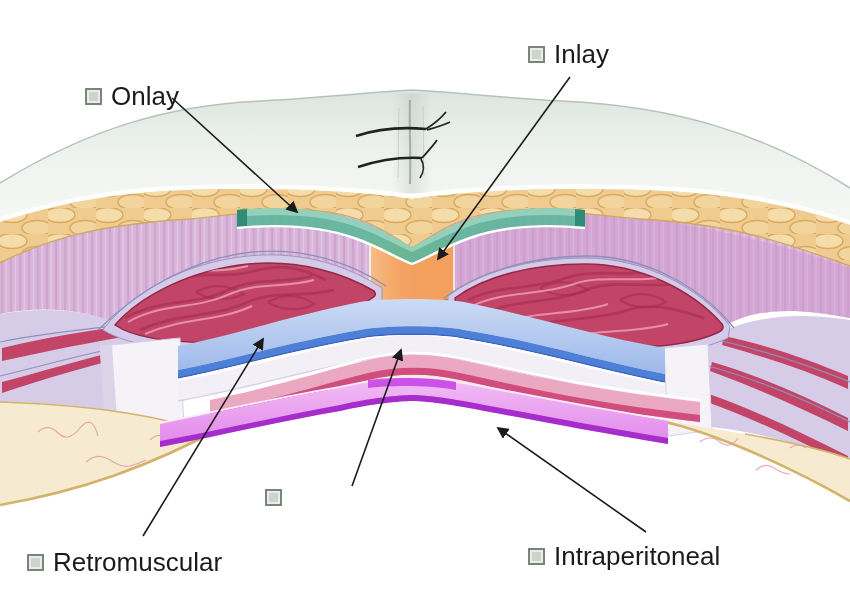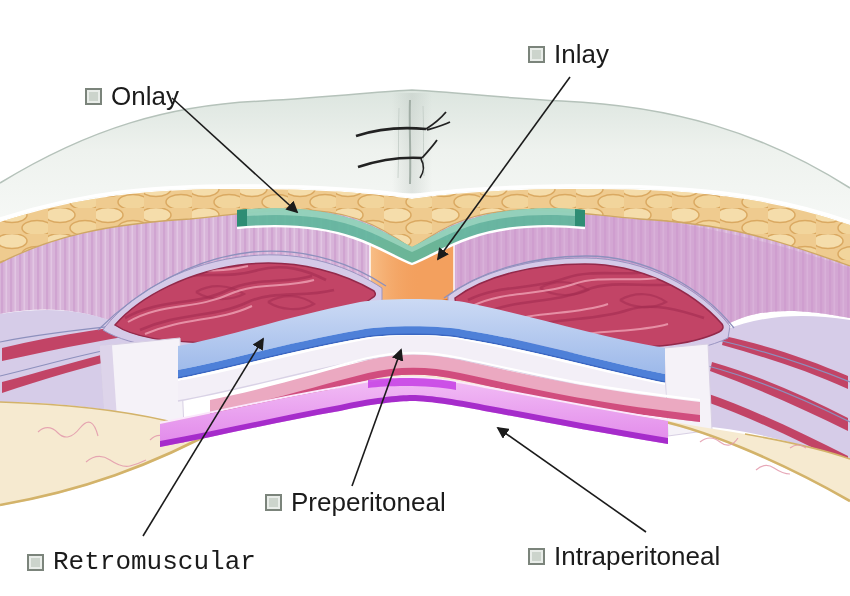--- a/index.html
+++ b/index.html
@@ -206,23 +206,22 @@
 <div class="label" style="left:85px;top:61px;margin-top:22px;">
   <span class="bullet"></span>
   <span>Onlay</span>
 </div>
 <div class="label" style="left:528px;top:41px;justify-content:flex-end;">
   <span class="bullet"></span>
   <span>Inlay</span>
 </div>
 <div class="label" style="left:265px;top:489px;">
   <span class="bullet"></span>
-  <span>Preperitoneal</span>
-</div>
-<div class="label" style="left:27px;top:549px;font-family:Liberation Mono, monospace;">
+</div>
+<div class="label" style="left:27px;top:549px;">
   <span class="bullet"></span>
   <span>Retromuscular</span>
 </div>
 <div class="label" style="left:528px;top:543px;">
   <span class="bullet"></span>
   <span>Intraperitoneal</span>
 </div>
 
 </div>
 

